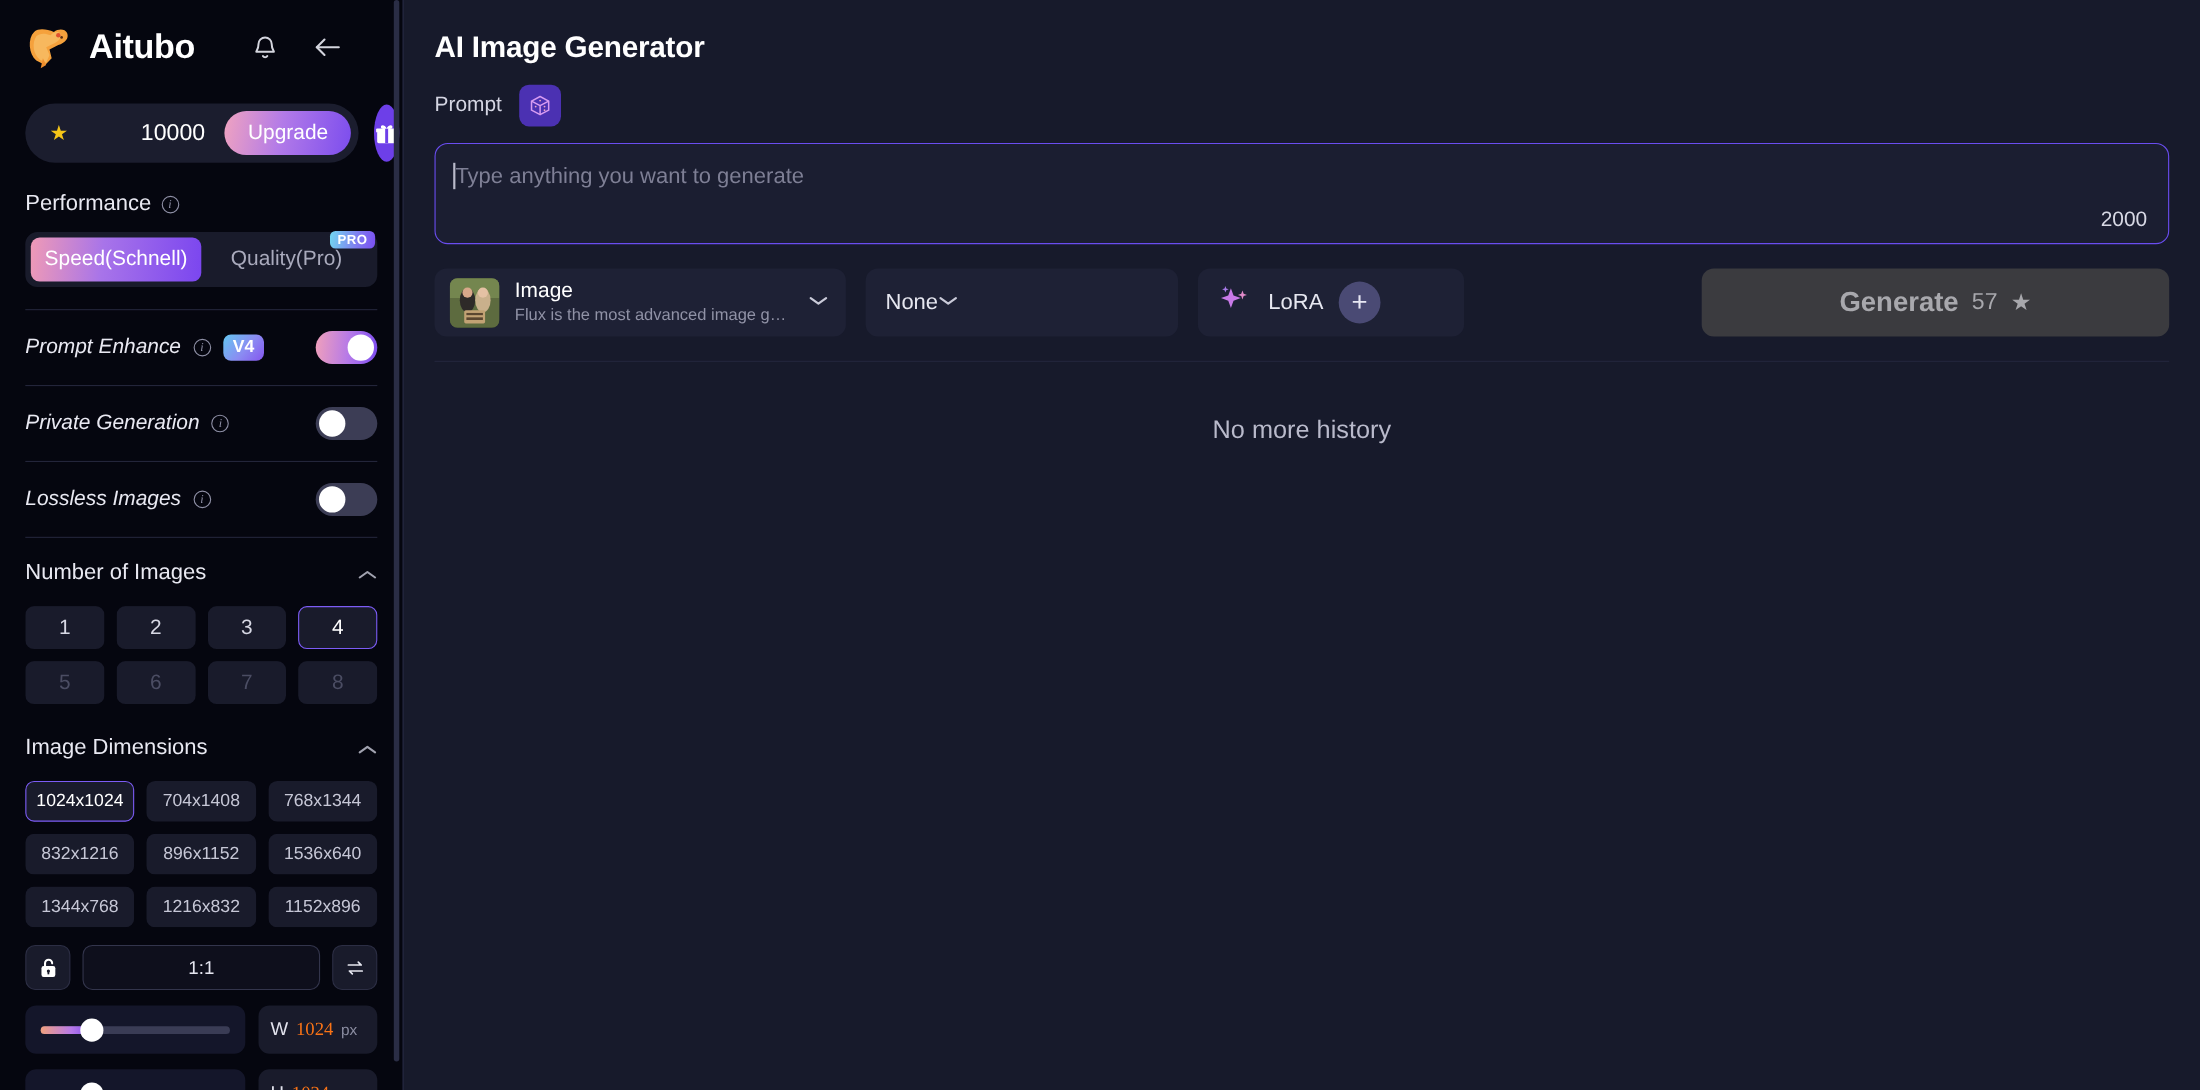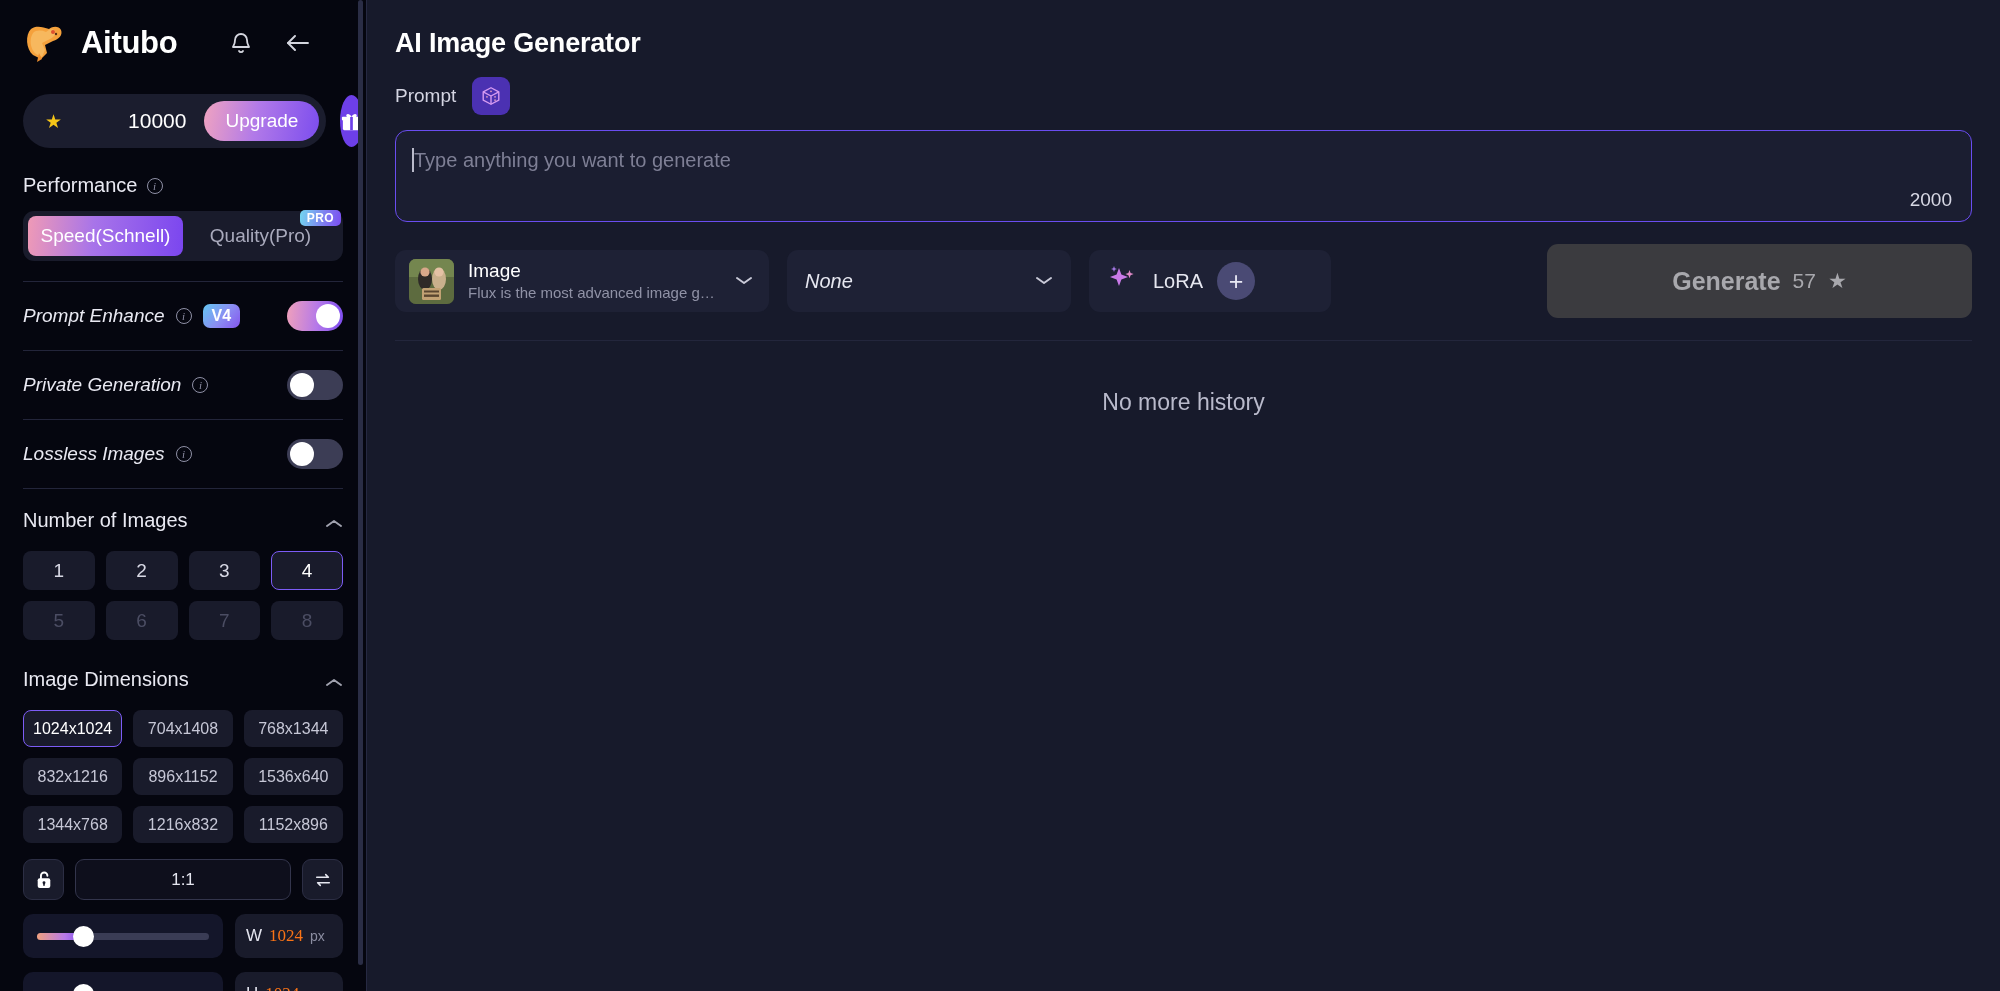--- a/index.html
+++ b/index.html
@@ -205,36 +205,36 @@
     position: relative;
   }
   .model-texts { flex: 1; min-width: 0; }
   .model-name { color: #ffffff; font-size: 19px; line-height: 1.25; }
   .model-desc {
     color: #9092a6; font-size: 15px; line-height: 1.3; white-space: nowrap;
     overflow: hidden; text-overflow: ellipsis;
   }
   .style-sel {
     width: 284px; height: 62px; border-radius: 11px; background: #1e2135;
-    display: flex; align-items: center; justify-content: space-between;
-    padding: 0 18px; cursor: pointer; font-style: italic;
+    display: flex; align-items: center; justify-content: flex-start;
+    padding: 0 18px; cursor: pointer;
   }
   .style-val { color: #e6e7f0; font-size: 20px; }
   .lora-box {
     width: 242px; height: 62px; border-radius: 11px; background: #1e2135;
     display: flex; align-items: center; padding: 0 16px; gap: 14px; cursor: pointer;
   }
   .lora-label { color: #e6e7f0; font-size: 20px; }
   .lora-plus {
     width: 38px; height: 38px; border-radius: 50%; background: #4a4a74;
     display: flex; align-items: center; justify-content: center; color: #e8e8f4;
     font-size: 25px; line-height: 1; border: none; font-family: inherit; cursor: pointer;
   }
   .gen-btn {
-    margin-left: auto; width: 425px; height: 74px; border-radius: 11px;
+    margin-left: auto; width: 425px; height: 62px; border-radius: 11px;
     background: #3b3b3f; color: #a8a8ad; font-size: 25px; font-weight: bold;
     display: flex; align-items: center; justify-content: center; gap: 12px;
     border: none; font-family: inherit; cursor: pointer;
   }
   .gen-cost { font-size: 21px; font-weight: normal; color: #a8a8ad; }
   .main-div { height: 1px; background: #23263c; margin: 22px 28px 0 28px; }
   .no-history {
     text-align: center; color: #b9bacb; font-size: 23px; margin-top: 48px;
   }
 </style>

